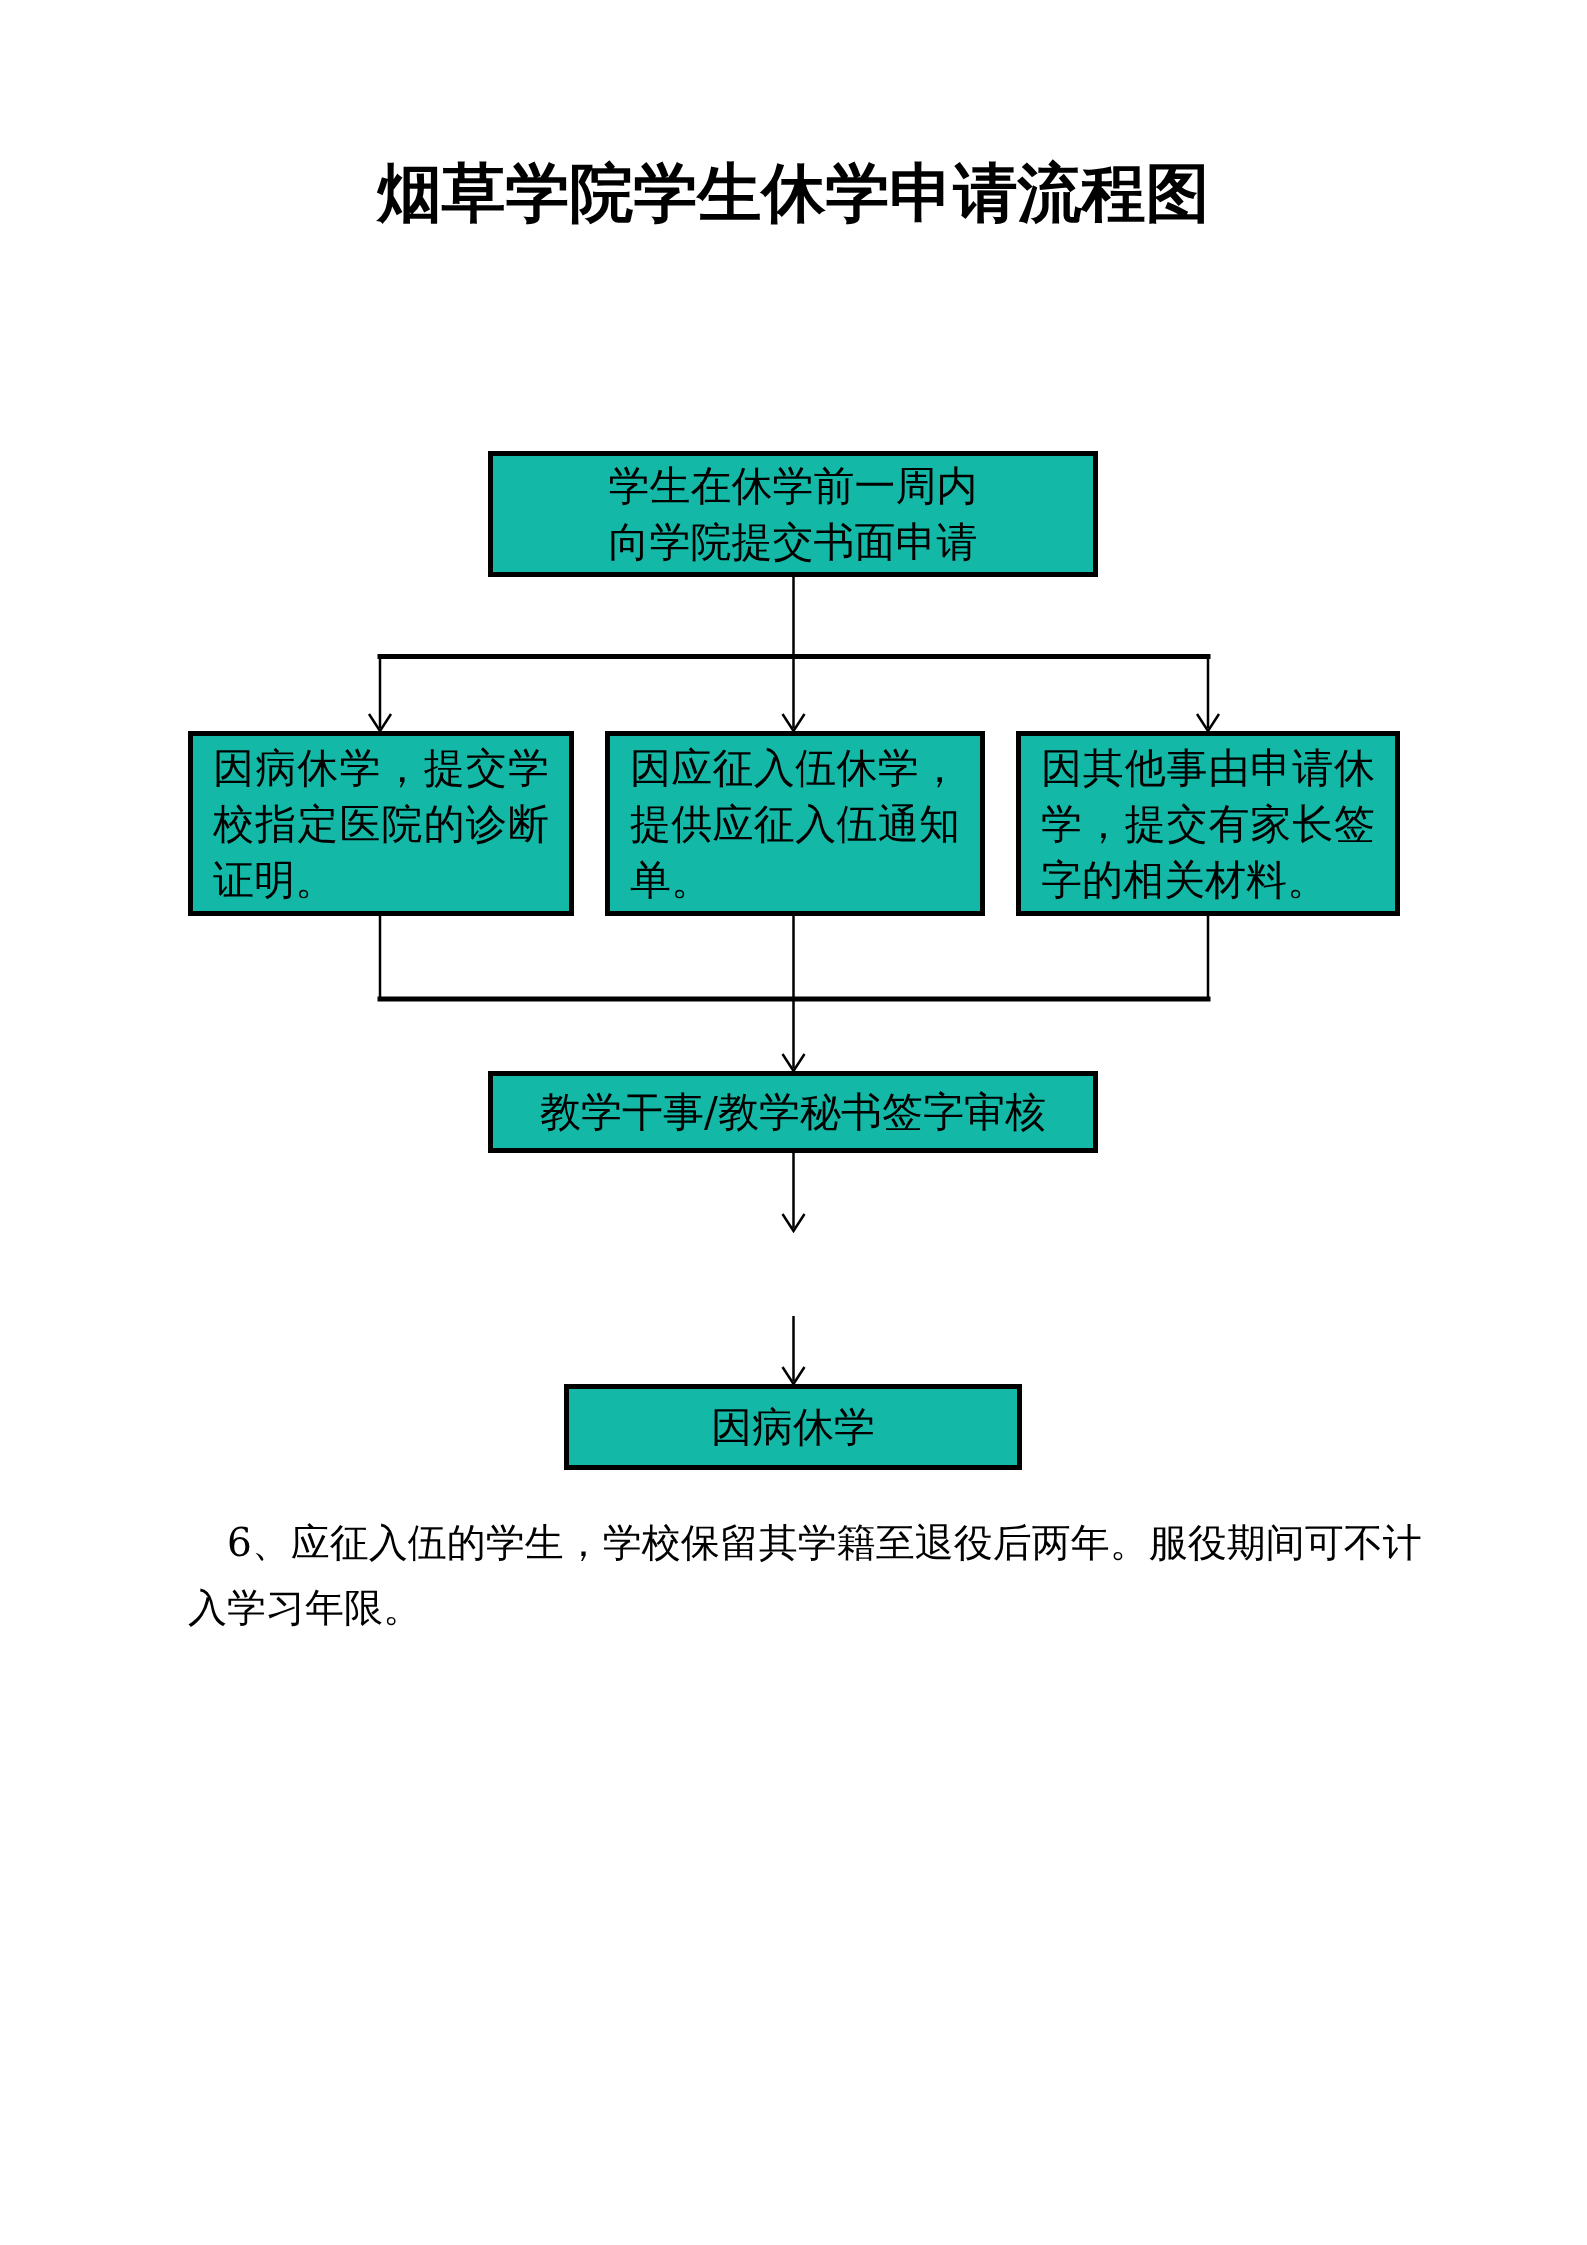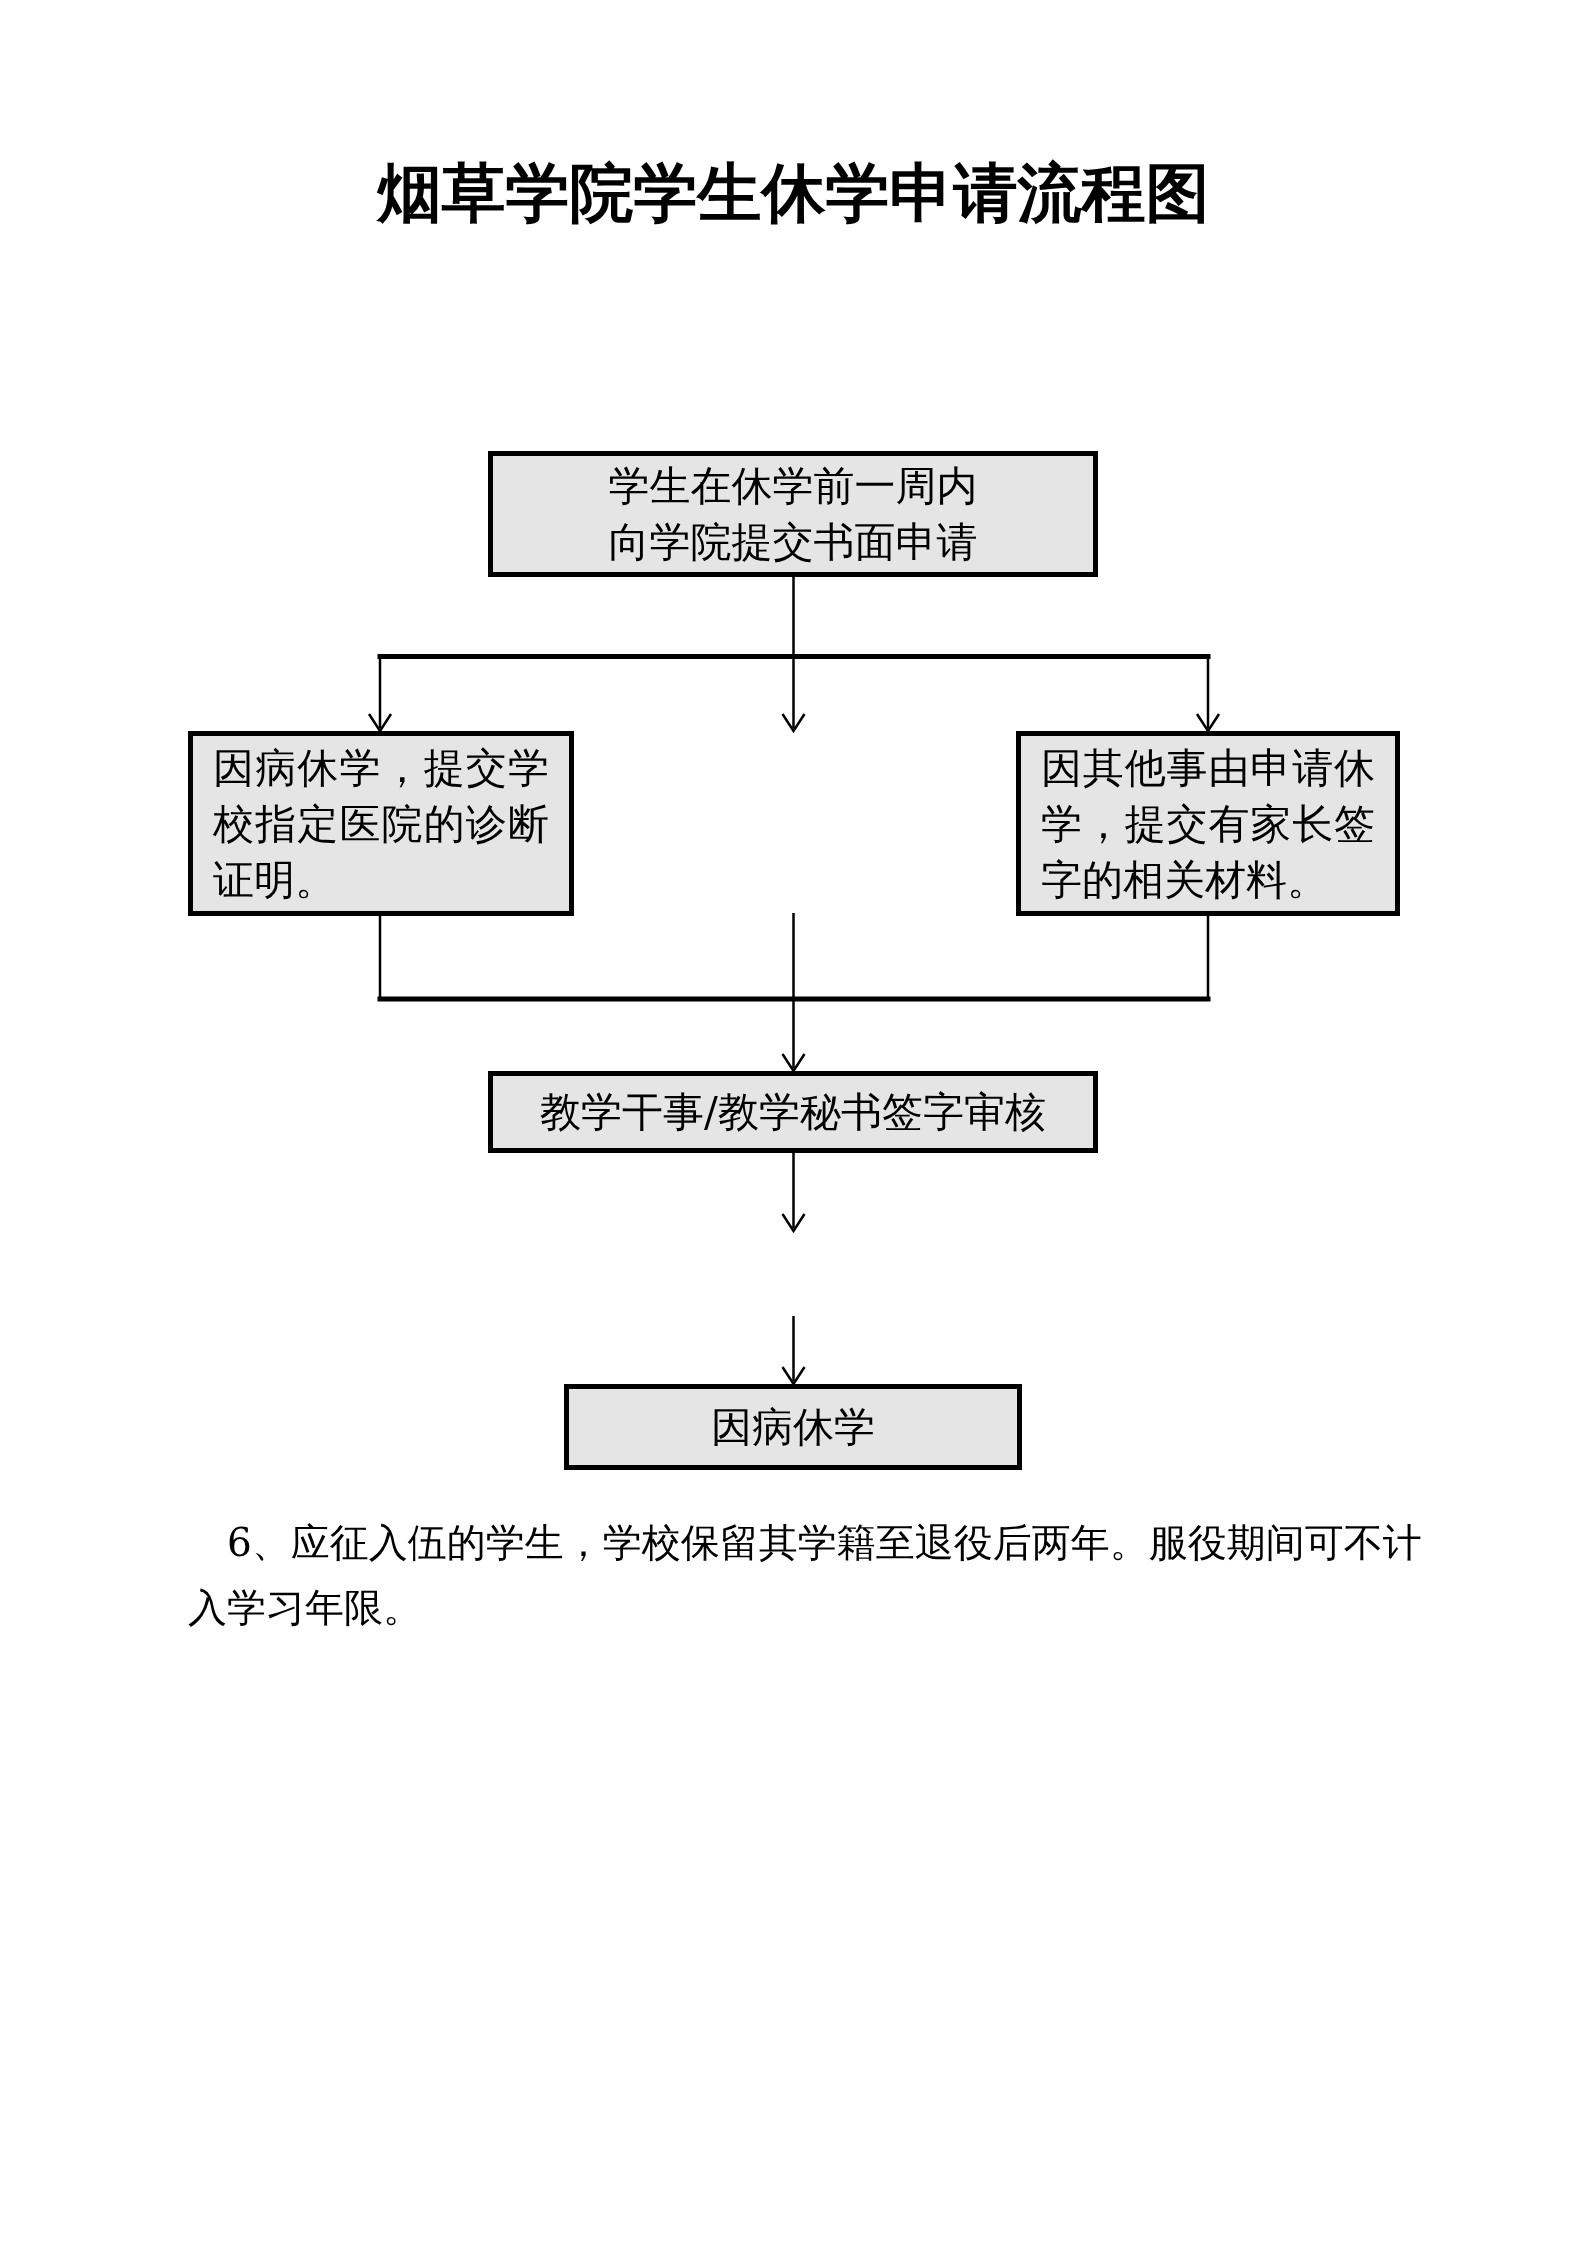--- a/index.html
+++ b/index.html
@@ -28,21 +28,21 @@
   .connector-layer {
     position: absolute;
     left: 0; top: 0;
     width: 1587px; height: 2245px;
     pointer-events: none;
   }
   .flowbox {
     position: absolute;
     box-sizing: border-box;
     border: 5px solid #000000;
-    background: #e5e5e5;
+    background: #14b8a6;
     display: flex;
     align-items: center;
     justify-content: center;
     font-size: 41px;
     line-height: 56px;
   }
   .flowbox .box-text { width: 100%; }
   .center-text { text-align: center; }
   .justify-text {
     text-align: justify;
@@ -107,20 +107,23 @@
     <div class="box-text center-text">
       <div>学生在休学前一周内</div>
       <div>向学院提交书面申请</div>
     </div>
   </div>
 
   <div class="flowbox box-illness">
     <div class="box-text justify-text">因病休学，提交学校指定医院的诊断证明。</div>
   </div>
 
+  <div class="flowbox box-military">
+    <div class="box-text justify-text">因应征入伍休学，提供应征入伍通知单。</div>
+  </div>
 
   <div class="flowbox box-other">
     <div class="box-text justify-text">因其他事由申请休学，提交有家长签字的相关材料。</div>
   </div>
 
   <div class="flowbox box-step1">
     <div class="box-text center-text">教学干事/教学秘书签字审核</div>
   </div>
 
 

